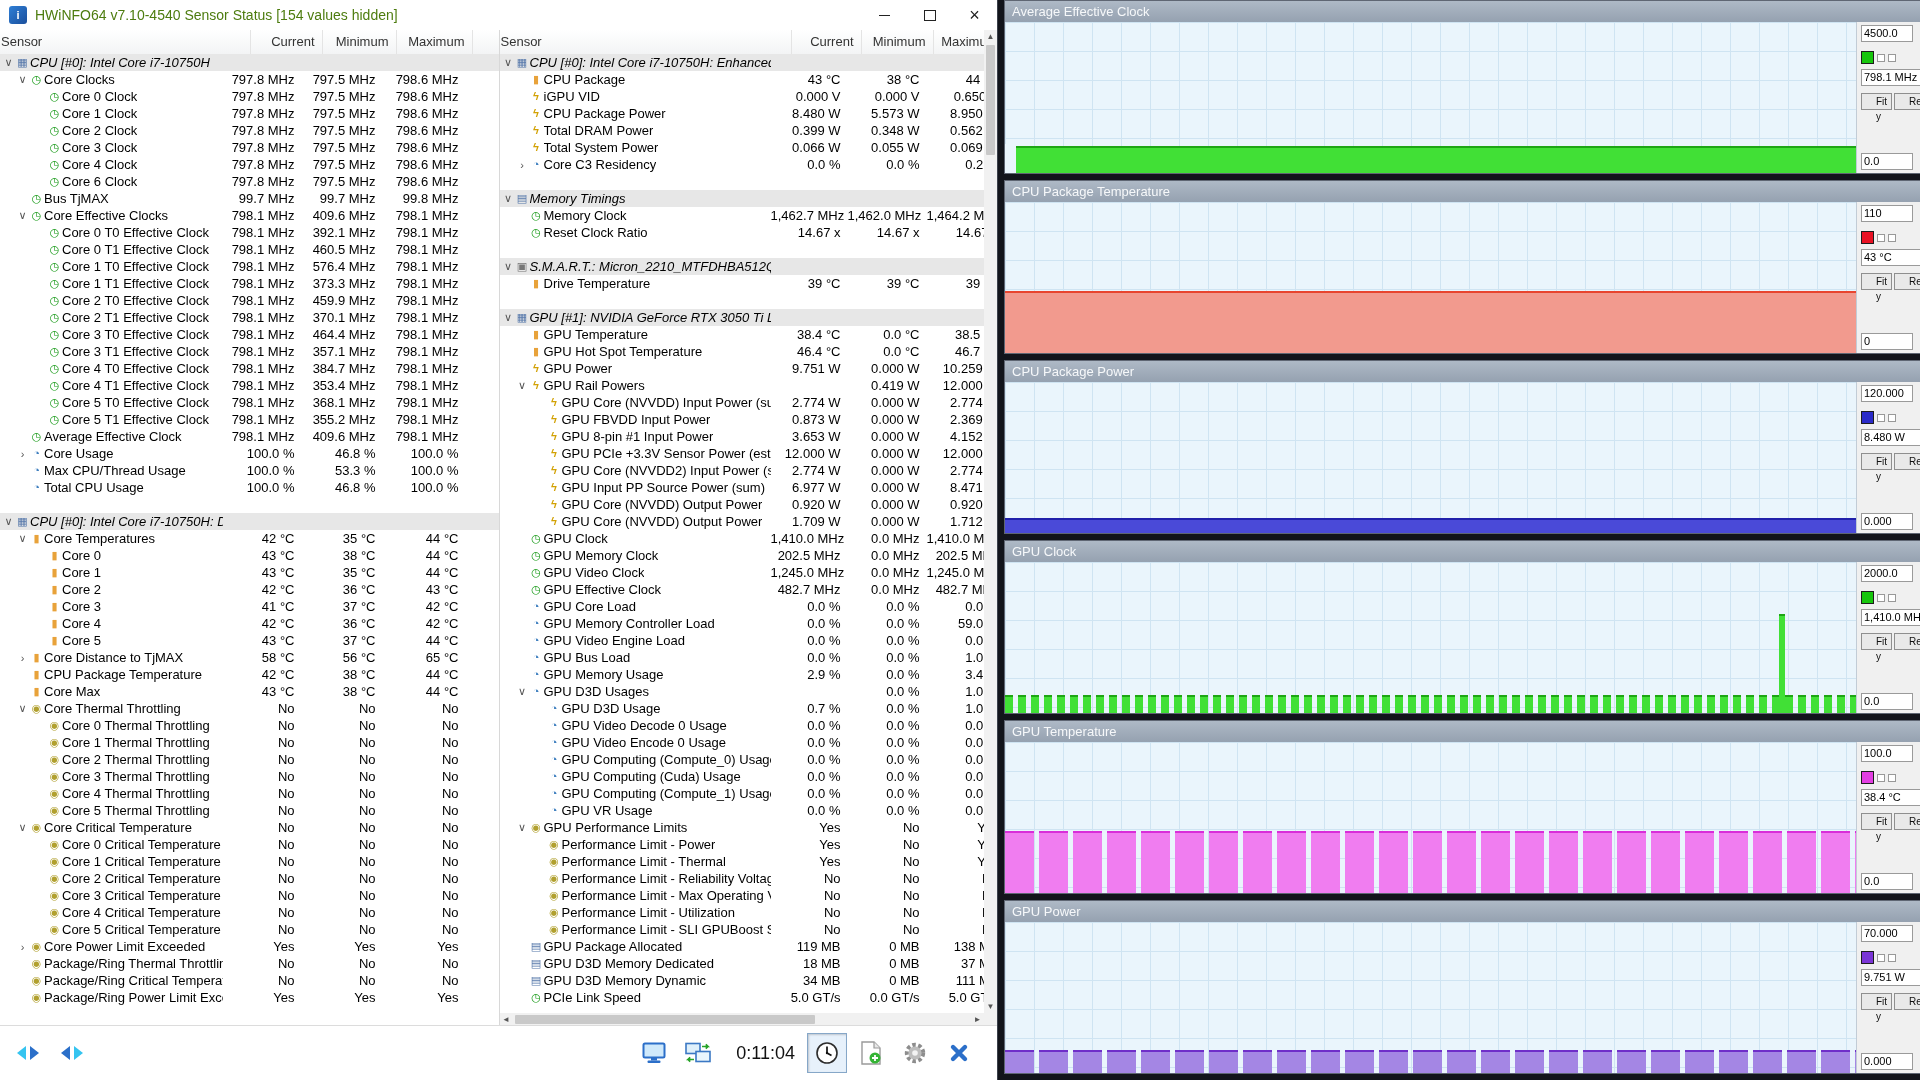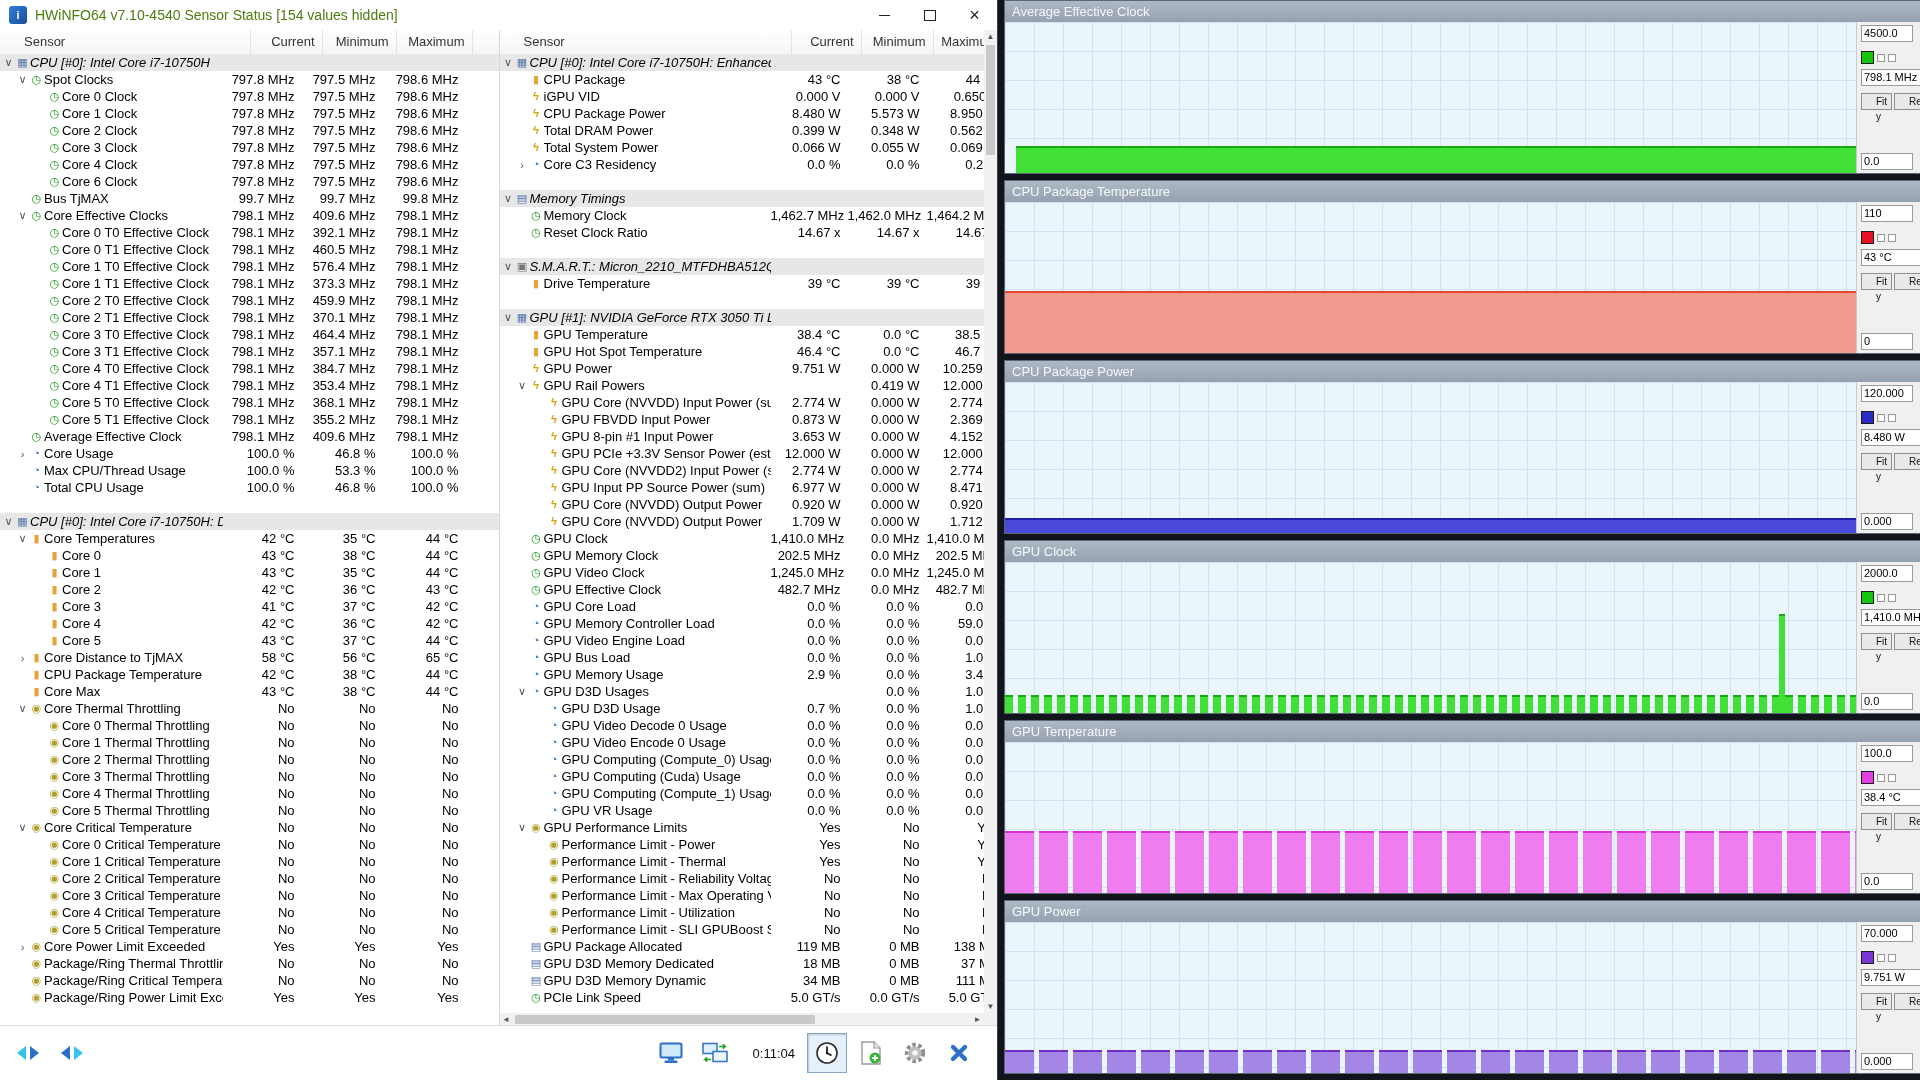--- a/index.html
+++ b/index.html
@@ -22,21 +22,21 @@
   .close-glyph{font-size:18px;line-height:18px;}
 
   
   .panes{position:absolute;top:30px;left:0;right:0;bottom:54px;display:flex;}
   .pane{position:relative;box-sizing:border-box;overflow:hidden;}
   .pane-l{width:500px;border-right:1px solid #d8d8d8;}
   .pane-r{width:498px;}
   .colhdr{display:flex;height:24px;background:linear-gradient(#ffffff,#f3f4f5);
           border-bottom:1px solid #d9d9d9;font-size:13px;color:#333;align-items:center;}
   .colhdr .h{box-sizing:border-box;border-right:1px solid #e4e4e4;height:24px;line-height:23px;flex-shrink:0;}
-  .h-sensor{flex:1;padding-left:24px;text-align:left;}
+  .h-sensor{flex:1;padding-left:1px;text-align:left;}
   .h-val{text-align:right;padding-right:7px;}
   .pane-l .h-cur{width:72px}.pane-l .h-min{width:74px}.pane-l .h-max{width:76px}.pane-l .h-pad{width:26px;border-right:none}
   .pane-r .h-cur{width:70px}.pane-r .h-min{width:72px}.pane-r .h-max{width:72px}
   .pane-r .colhdr{width:506px;}
 
   .rows{position:absolute;top:24px;left:0;right:0;bottom:0;overflow:hidden;}
   .srow{display:flex;height:17px;align-items:center;font-size:13px;color:#000;}
   .pane-r .srow{width:506px;}
   .srow.hdr{background:#e7e7e7;font-style:italic;}
   .srow.blank{background:#fff;}
@@ -63,21 +63,21 @@
   .hsb .thumb{height:9px;width:300px;background:#c9c9c9;margin-left:2px;border-radius:1px;}
   .corner{position:absolute;right:0;bottom:0;width:13px;height:13px;background:#f1f1f1;}
 
   
   .toolbar{position:absolute;left:0;right:0;bottom:0;height:54px;background:#fff;
            border-top:1px solid #dcdcdc;display:flex;align-items:center;}
   .tbtn{width:38px;height:38px;display:flex;align-items:center;justify-content:center;margin:0 2px;border:1px solid transparent;}
   .tbtn.pressed{border:1px solid #86a7c8;background:#e7f1fb;box-shadow:inset 1px 1px 2px rgba(0,0,0,.18);}
   .tb-left{display:flex;margin-left:6px;}
   .tb-right{display:flex;align-items:center;margin-left:auto;margin-right:16px;}
-  .tb-time{font-size:13px;color:#111;margin:0 10px 0 16px;}
+  .tb-time{font-size:18px;color:#111;margin:0 10px 0 16px;}
 
   
   #graphs{position:absolute;left:1004px;top:0;width:916px;height:1080px;}
   .gwin{position:absolute;left:0;width:926px;height:174px;box-sizing:border-box;
         border:1px solid #5f6673;background:#eaf5fc;}
   .gtitle{height:21px;background:linear-gradient(#aeb9c6,#95a1b0);color:#f6f8fa;font-size:13px;
           line-height:21px;padding-left:7px;white-space:nowrap;overflow:hidden;}
   .gbody{display:flex;height:calc(100% - 21px);}
   .gplot{flex:1;position:relative;overflow:hidden;background-color:#eaf5fc;
          background-image:linear-gradient(to right,#cfe4f2 1px,transparent 1px),
@@ -141,21 +141,21 @@
               </div>
               <div class="c-val c-cur"></div>
               <div class="c-val c-min"></div>
               <div class="c-val c-max"></div>
               <div class="c-val c-pad"></div>
             </div>
             <div class="srow">
               <div class="c-sensor lvl1">
                 <span class="chev">∨</span>
                 <span class="ic ic-clock">◷</span>
-                <span class="lbl">Spot Clocks</span>
+                <span class="lbl">Core Clocks</span>
               </div>
               <div class="c-val c-cur">797.8 MHz</div>
               <div class="c-val c-min">797.5 MHz</div>
               <div class="c-val c-max">798.6 MHz</div>
               <div class="c-val c-pad"></div>
             </div>
             <div class="srow">
               <div class="c-sensor lvl2">
                 <span class="chev"></span>
                 <span class="ic ic-clock">◷</span>

